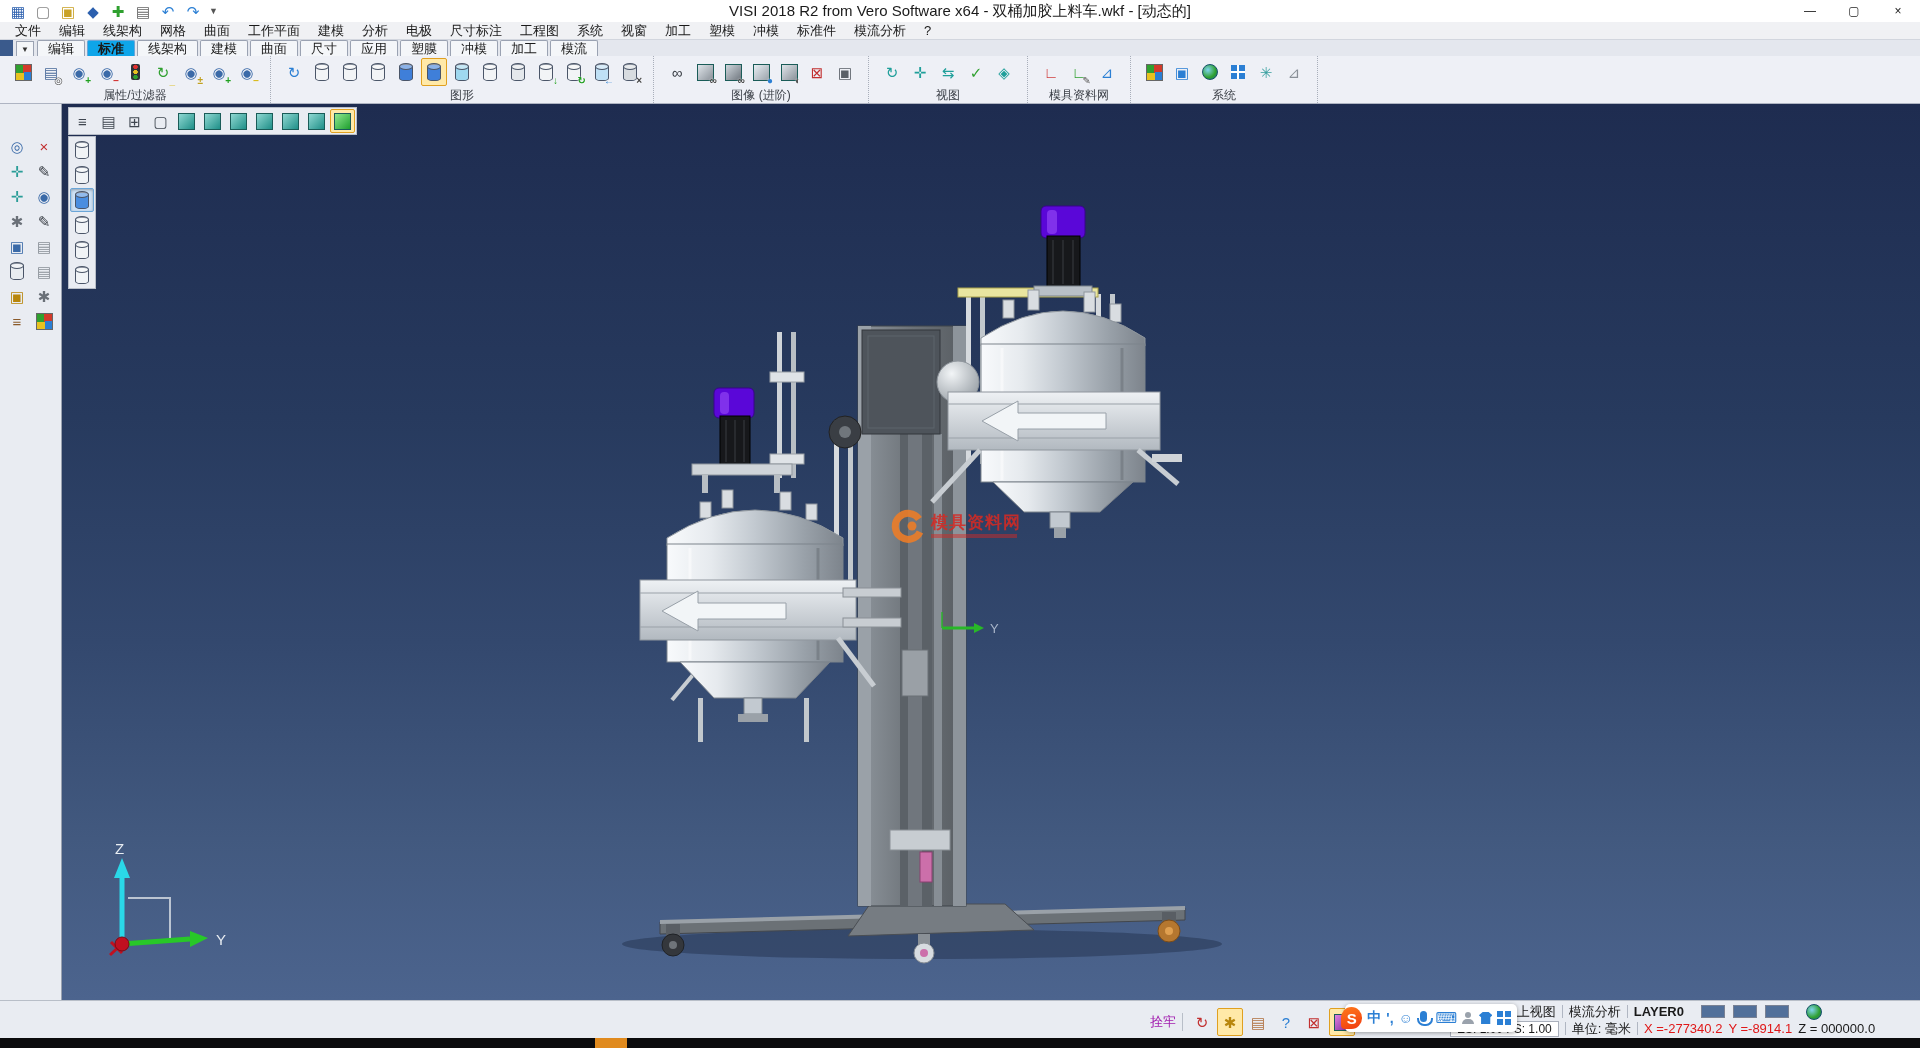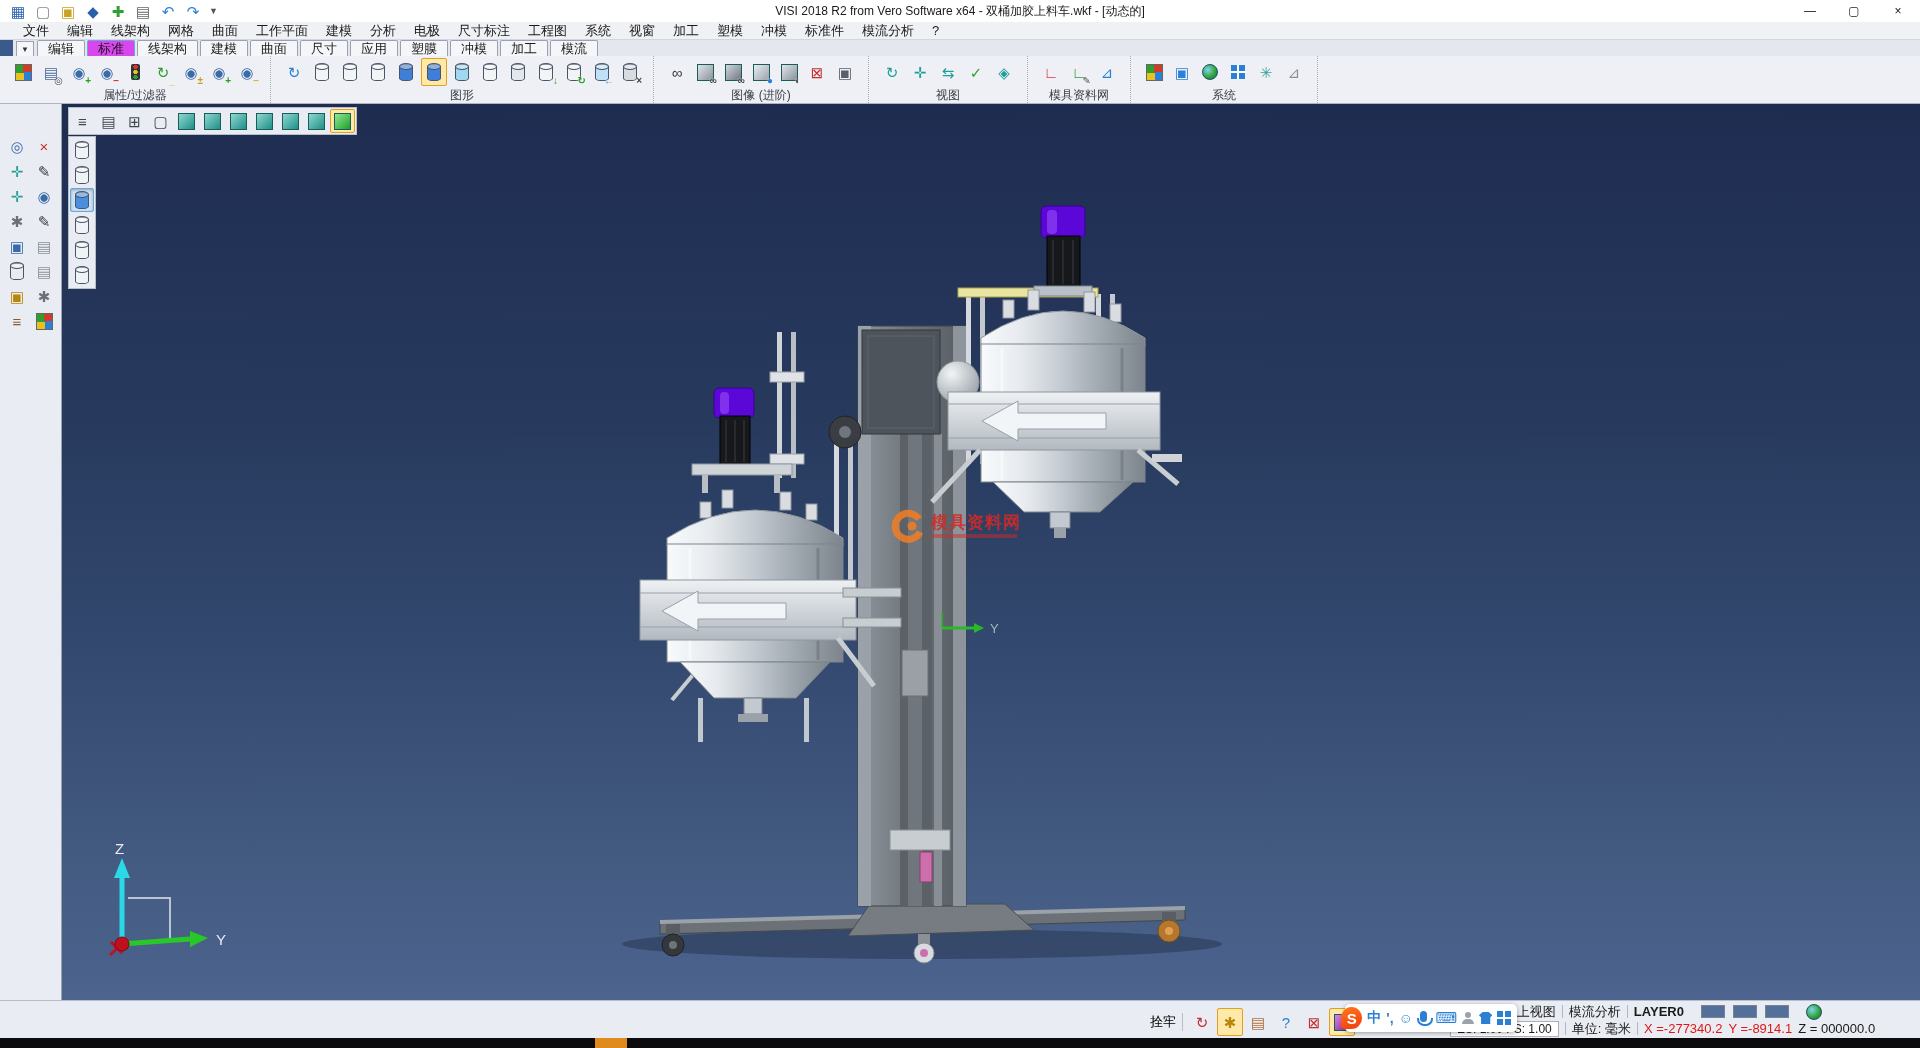--- a/index.html
+++ b/index.html
@@ -4,40 +4,40 @@
 <style>
   html,body{margin:0;padding:0;width:1920px;height:1048px;overflow:hidden;
     font-family:"Liberation Sans","DejaVu Sans",sans-serif;background:#e9ecf2;}
   #app{position:relative;width:1920px;height:1048px;background:#f2f3f6;}
 
   
   .titlebar{position:absolute;left:0;top:0;width:100%;height:22px;background:#ffffff;
     border-bottom:1px solid #d8dce2;display:flex;align-items:center;}
   .titlebar .t-icons{display:flex;align-items:center;padding-left:6px;gap:1px;}
   .titlebar .t-icons .tbtn{width:22px;height:20px;}
-  .titlebar .title{position:absolute;left:0;right:0;text-align:center;font-size:12px;color:#1a1a1a;pointer-events:none;}
+  .titlebar .title{position:absolute;left:0;right:0;text-align:center;font-size:15px;color:#1a1a1a;pointer-events:none;}
   .win-controls{margin-left:auto;display:flex;z-index:2;}
   .win-controls span{width:44px;height:21px;display:inline-flex;align-items:center;justify-content:center;
     font-size:12px;color:#222;}
   .drop-caret{font-size:9px;color:#555;padding:0 4px;}
 
   
   .menubar{position:absolute;left:0;top:22px;width:100%;height:18px;background:#f0f1f4;
-    border-bottom:1px solid #d2d6de;display:flex;align-items:center;padding-left:14px;box-sizing:border-box;}
+    border-bottom:1px solid #d2d6de;display:flex;align-items:center;padding-left:6px;box-sizing:border-box;}
   .menu-item{font-size:13px;color:#1a1a1a;padding:0 9px;height:18px;line-height:18px;}
 
   
   .tabbar{position:absolute;left:0;top:40px;width:100%;height:16px;background:#e4e7ee;
     display:flex;align-items:flex-end;}
   .tab-corner{width:13px;height:16px;background:#3a5a8c;margin-right:3px;}
   .tab-drop{width:16px;height:14px;border:1px solid #9aa2b2;background:#f4f6f9;font-size:8px;color:#333;
     display:inline-flex;align-items:center;justify-content:center;margin-right:3px;border-bottom:none;}
   .tab{border:1px solid #9aa2b2;border-bottom:none;background:#f4f6f9;padding:0 10px;font-size:13px;
     height:15px;line-height:15px;margin-right:2px;border-radius:2px 2px 0 0;color:#1a1a1a;}
-  .tab.active{background:#d946ef;border-color:#6aa6d8;font-weight:normal;}
+  .tab.active{background:#0ea5e9;border-color:#6aa6d8;font-weight:bold;}
 
   
   .ribbon{position:absolute;left:0;top:56px;width:100%;height:48px;background:#eef0f6;
     border-bottom:1px solid #aeb4c2;display:flex;box-sizing:border-box;}
   .rgroup{display:flex;flex-direction:column;justify-content:space-between;padding:2px 10px 0 10px;
     border-right:1px dotted #a8aeba;}
   .ricons{display:flex;gap:2px;align-items:center;}
   .rlabel{text-align:center;font-size:12px;color:#3c4048;padding:1px 0 1px 0;}
 
   
@@ -83,21 +83,21 @@
 
   
   .watermark{position:absolute;left:828px;top:404px;display:flex;align-items:center;gap:5px;opacity:.88;}
   .wm-text{font-size:17px;font-weight:bold;color:#d42a24;letter-spacing:1px;line-height:1.1;}
   .wm-sub{width:86px;height:4px;background:#d42a24;opacity:.55;margin-top:2px;}
 
   
   .statusbar{position:absolute;left:0;top:1000px;width:1920px;height:38px;background:#e9ecf2;
     border-top:1px solid #b8bec8;box-sizing:border-box;}
   .sb-left{position:absolute;left:0;bottom:2px;display:flex;align-items:center;}
-  .sb-lock{margin-left:1150px;font-size:13px;color:#000000;}
+  .sb-lock{margin-left:1150px;font-size:13px;color:#a21caf;}
   .sb-sep{width:1px;height:18px;background:#b8bec8;margin:0 6px;}
   .sb-icons{display:flex;gap:2px;}
   .sb-right{position:absolute;right:0;top:2px;width:470px;height:34px;font-size:13px;color:#1a1a1a;}
   .sb-row{display:flex;align-items:center;height:17px;gap:6px;}
   .vsep{width:1px;height:13px;background:#b0b6c2;}
   .sb-layer{font-weight:bold;}
   .sb-es{background:#ffffff;border:1px solid #aab0bc;padding:0 6px;font-size:12px;}
   .coord{font-size:13px;}
   .coord.red{color:#e01818;}
   .sb-hinticon{color:#667;font-size:12px;}

